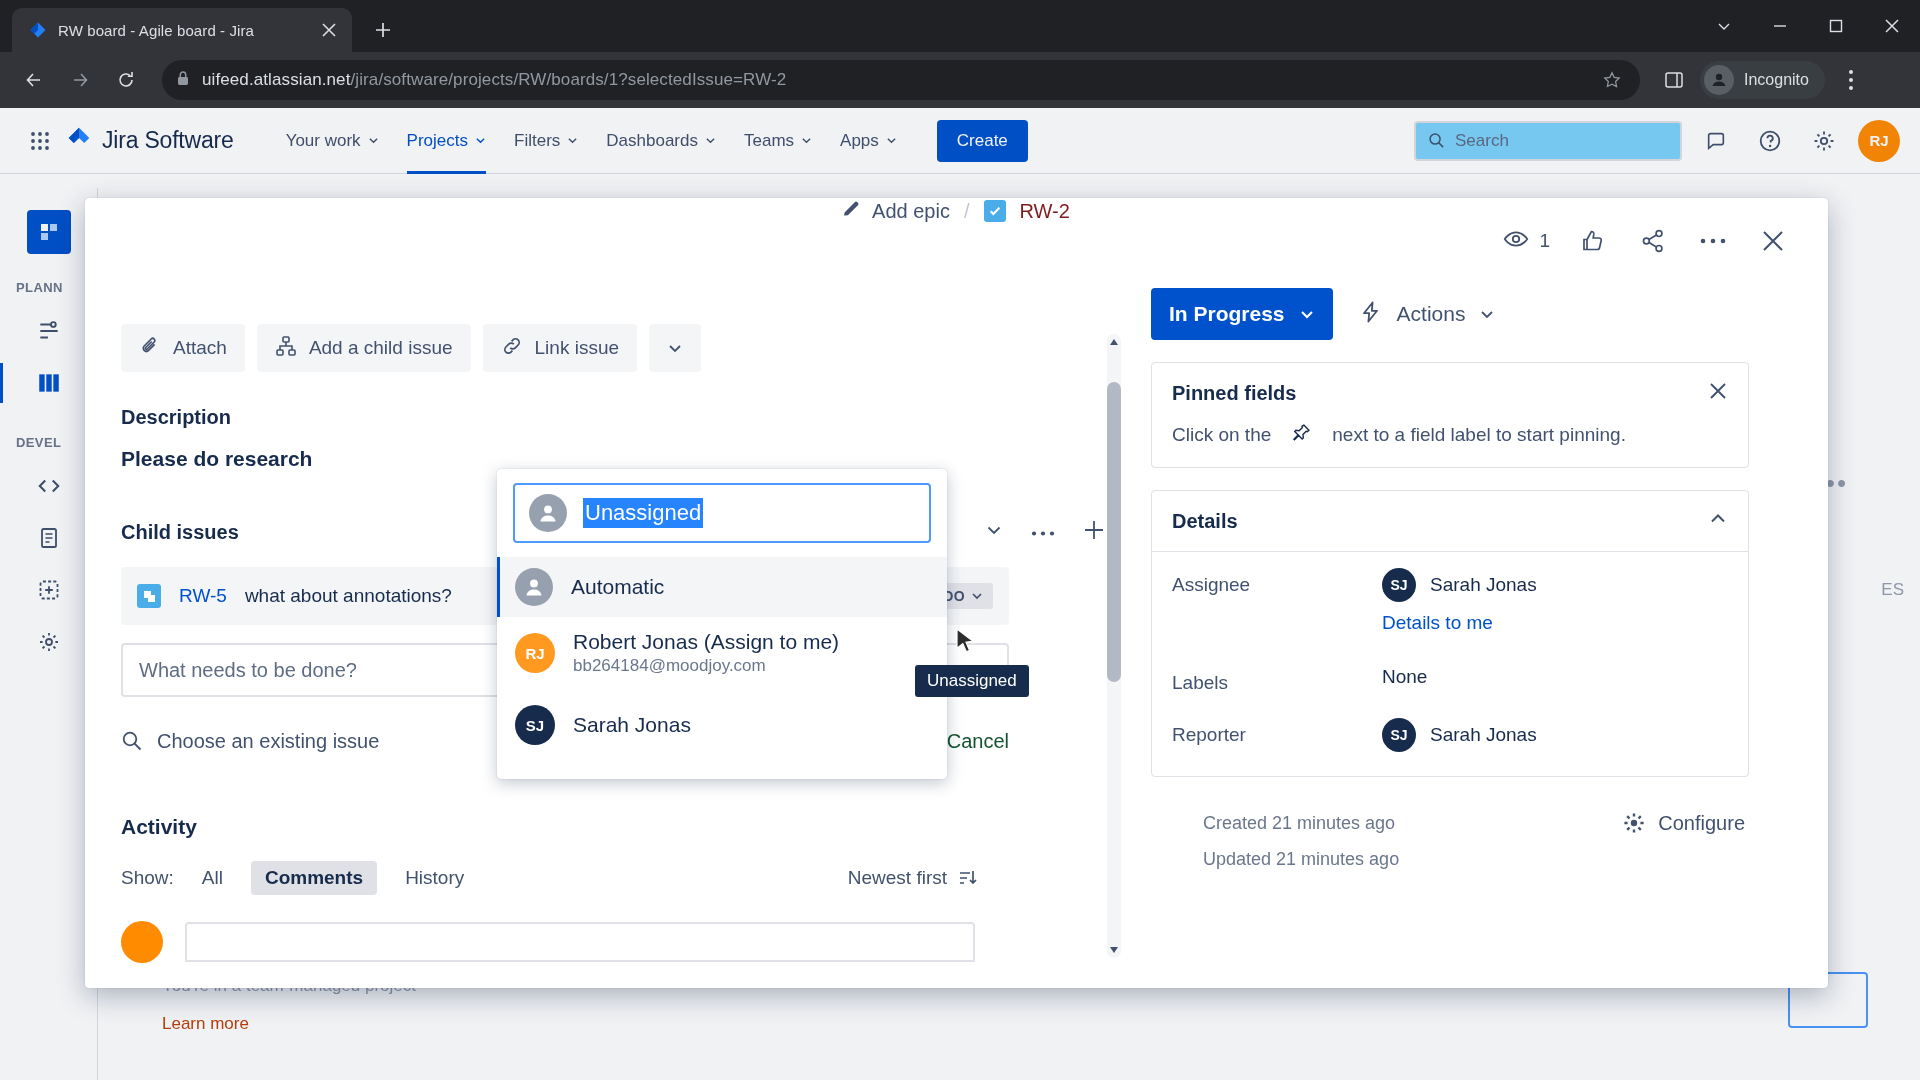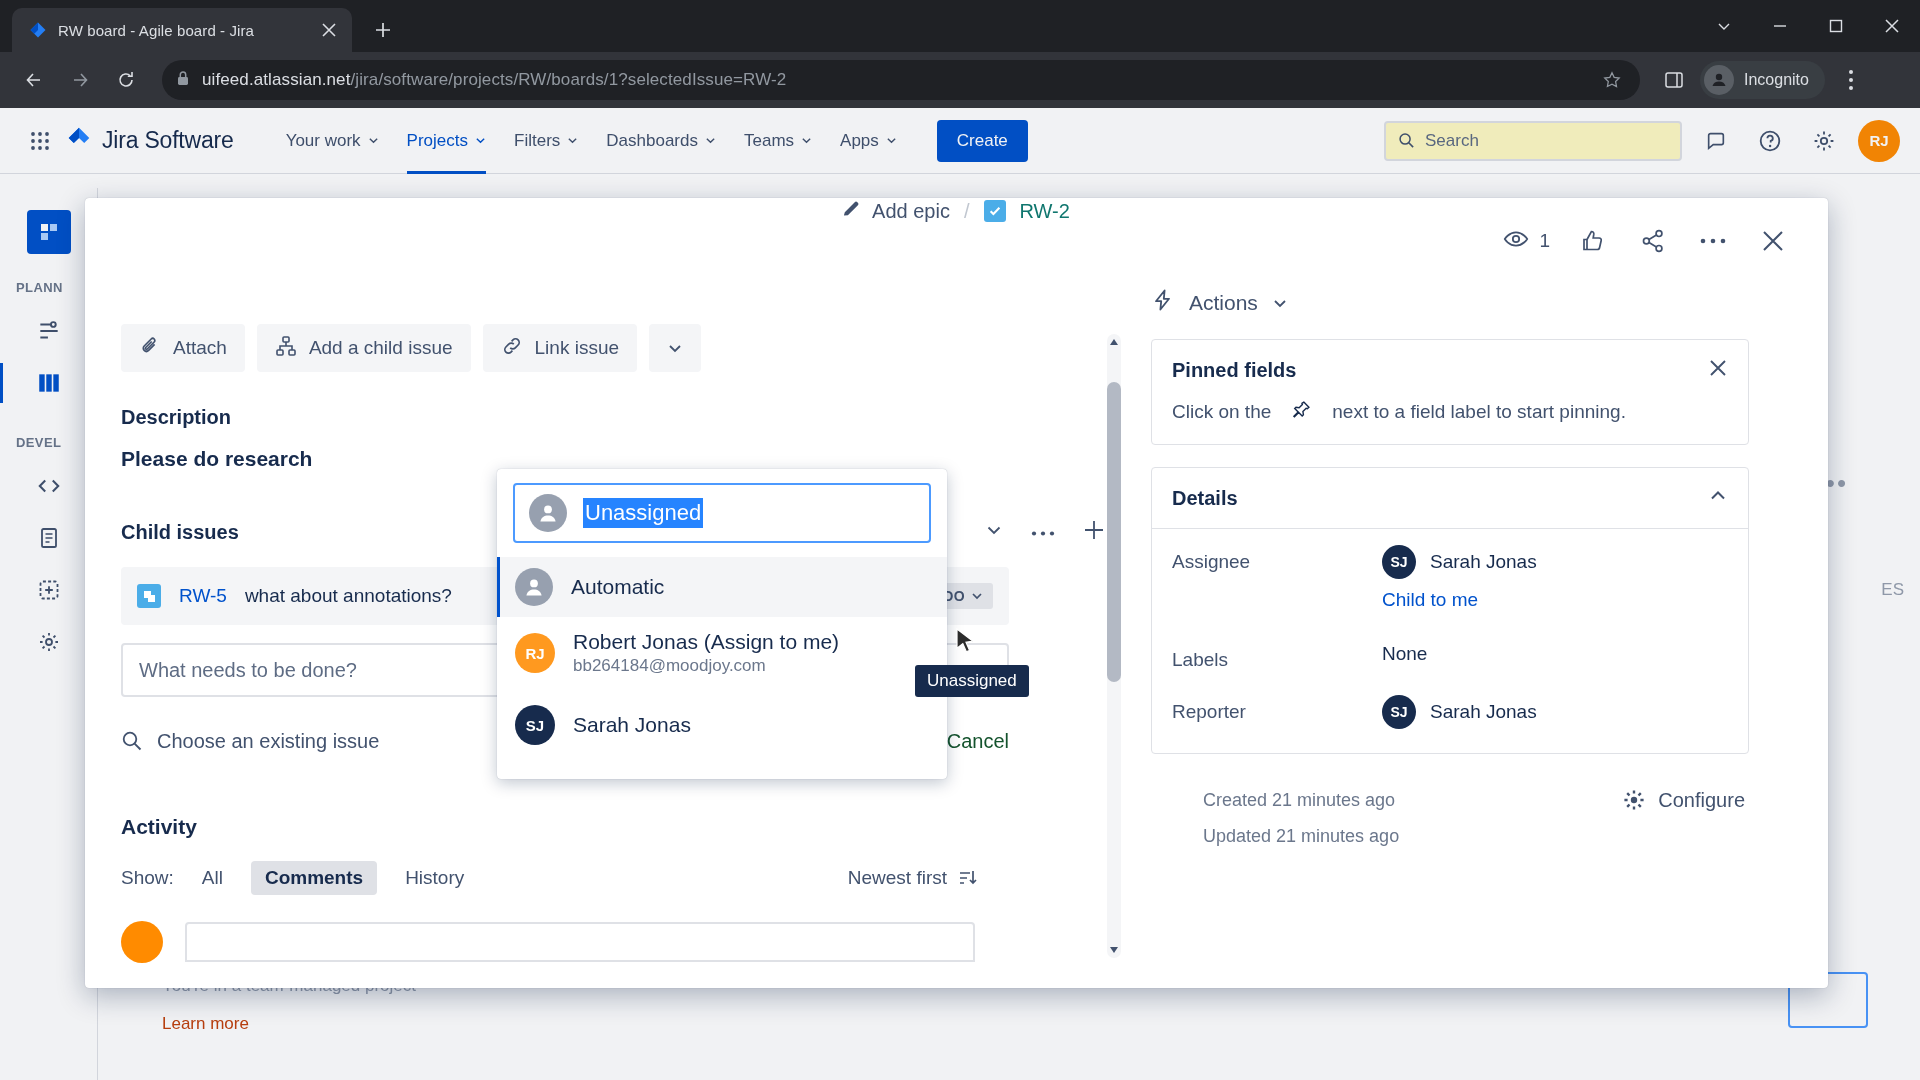--- a/index.html
+++ b/index.html
@@ -78,22 +78,22 @@
   .nav-item.active::after {
     content: ""; position: absolute; left: 14px; right: 14px; bottom: 0; height: 3px; background: #0052cc;
   }
   .create-btn {
     background: #0052cc; color: #fff; font-size: 17px; font-weight: 500;
     padding: 0 20px; height: 42px; border-radius: 4px; display: flex; align-items: center;
     margin-left: 26px;
   }
   .nav-right { margin-left: auto; display: flex; align-items: center; gap: 14px; }
   .search-box {
-    width: 298px; height: 40px; border: 2px solid #dfe1e6; border-radius: 4px;
-    display: flex; align-items: center; gap: 10px; padding: 0 12px; background: #fef9c3;
+    width: 268px; height: 40px; border: 2px solid #dfe1e6; border-radius: 4px;
+    display: flex; align-items: center; gap: 10px; padding: 0 12px; background: #7dd3fc;
   }
   .search-box span.ph { color: #5e6c84; font-size: 17px; }
   .nav-icon-btn { width: 40px; height: 40px; display:flex;align-items:center;justify-content:center;border-radius:50%; }
   .avatar-rj {
     width: 42px; height: 42px; border-radius: 50%; background: #ff8b00; color: #fff;
     display:flex;align-items:center;justify-content:center; font-size: 15px; font-weight: 600;
   }
 
   
   .board-bg { position: absolute; left: 0; top: 188px; right: 0; bottom: 0; background: #fff; }
@@ -127,21 +127,21 @@
   .modal-header {
     height: 78px; display: flex; align-items: center; padding: 0 38px 0 36px; flex-direction: column;
   }
   .breadcrumb { display: flex; align-items: center; gap: 14px; }
   .bc-epic { display: flex; align-items: center; gap: 10px; color: #42526e; font-size: 20px; }
   .bc-sep { color: #c1c7d0; font-size: 20px; }
   .bc-task-icon {
     width: 22px; height: 22px; border-radius: 3px; background: #4bade8;
     display:flex;align-items:center;justify-content:center;
   }
-  .bc-key { color: #0f766e; font-size: 20px; }
+  .bc-key { color: #7f1d1d; font-size: 20px; }
   .hdr-actions { margin-left: auto; display: flex; align-items: center; gap: 26px; }
   .watch-grp { display: flex; align-items: center; gap: 10px; color:#42526e; font-size: 19px;}
   .hdr-icon { display: flex; align-items: center; justify-content: center; width: 34px; height: 34px;}
 
   .modal-body { display: flex; height: 712px; padding: 0 0 0 0; position: relative; }
   .left-col { width: 1020px; position: relative; padding: 0 0 0 36px; overflow: hidden; }
   .scroll-col { width: 22px; position: relative; }
   .right-col { width: 660px; padding: 12px 38px 0 24px; }
 
   
@@ -715,20 +715,26 @@
           <div class="vscroll-dn">
             <svg width="10" height="8" viewBox="0 0 10 8">
                 <path d="M5 7L1 1h8z" fill="#42526e"></path>
               </svg>
           </div>
         </div>
       </div>
 
       <div class="right-col">
         <div class="status-row">
+          <div class="status-btn">
+            <span>In Progress</span>
+            <svg width="16" height="16" viewBox="0 0 16 16">
+                <path d="M3 6l5 5 5-5" stroke="#fff" stroke-width="2" fill="none"></path>
+              </svg>
+          </div>
           <div class="actions-btn">
             <span>
               <svg width="24" height="24" viewBox="0 0 24 24">
                   <path d="M13.6 2.5L5 13.2h5.2L9.4 21.5 18 10.8h-5.2z" stroke="#42526e" stroke-width="1.8" fill="none" stroke-linejoin="round"></path>
                 </svg>
             </span>
             <span>Actions</span>
             <svg width="16" height="16" viewBox="0 0 16 16">
                 <path d="M3 6l5 5 5-5" stroke="#42526e" stroke-width="1.8" fill="none"></path>
               </svg>
@@ -768,21 +774,21 @@
           </div>
           <div class="details-divider"></div>
 
           <div class="detail-row">
             <span class="detail-label">Assignee</span>
             <span class="detail-value">
               <span class="avatar-sj">SJ</span>
               <span>Sarah Jonas</span>
             </span>
           </div>
-          <div class="assign-me">Child to me</div>
+          <div class="assign-me">Details to me</div>
 
           <div class="detail-row">
             <span class="detail-label">Labels</span>
             <span class="detail-value">None</span>
           </div>
 
           <div class="detail-row" style="padding-bottom:24px">
             <span class="detail-label">Reporter</span>
             <span class="detail-value">
               <span class="avatar-sj">SJ</span>

